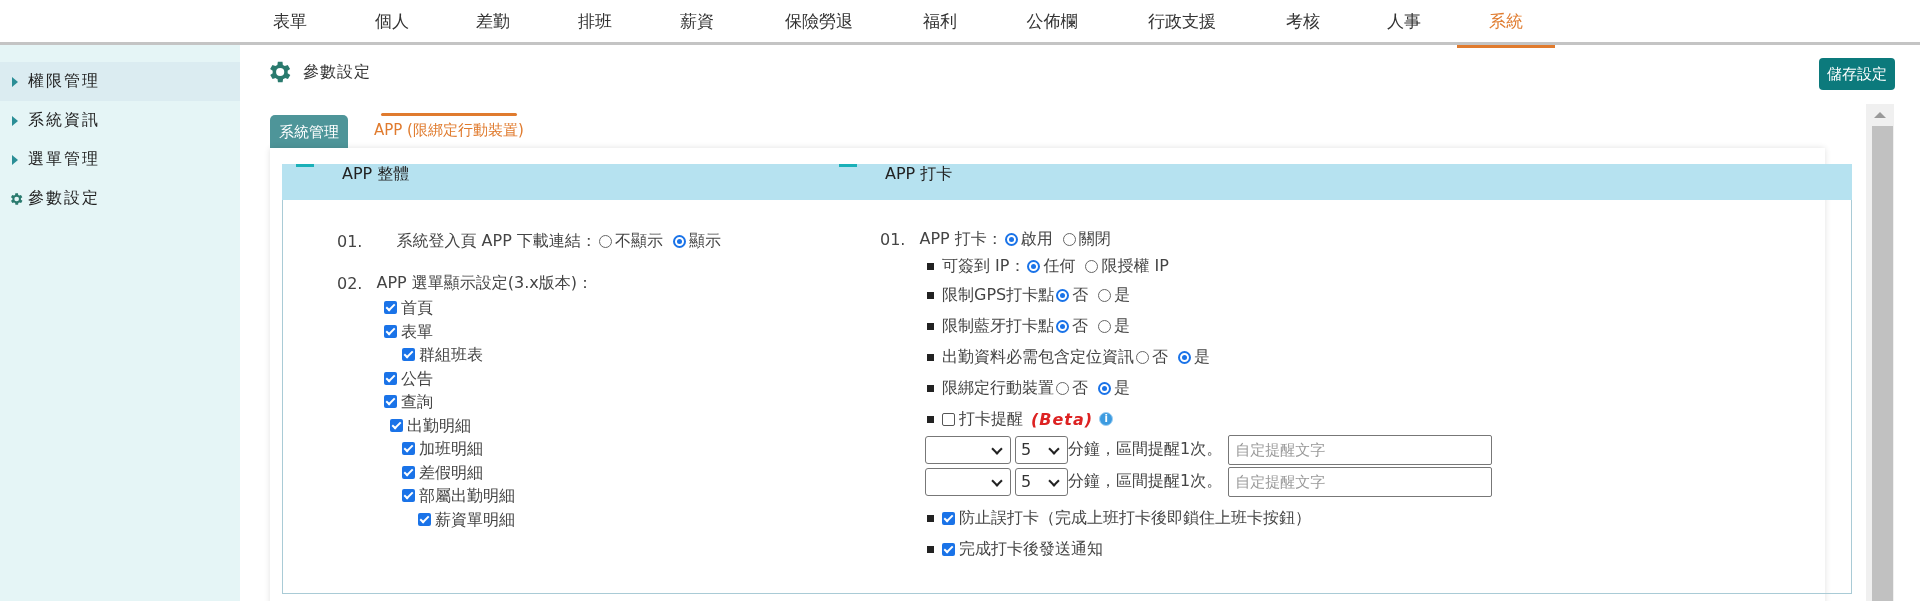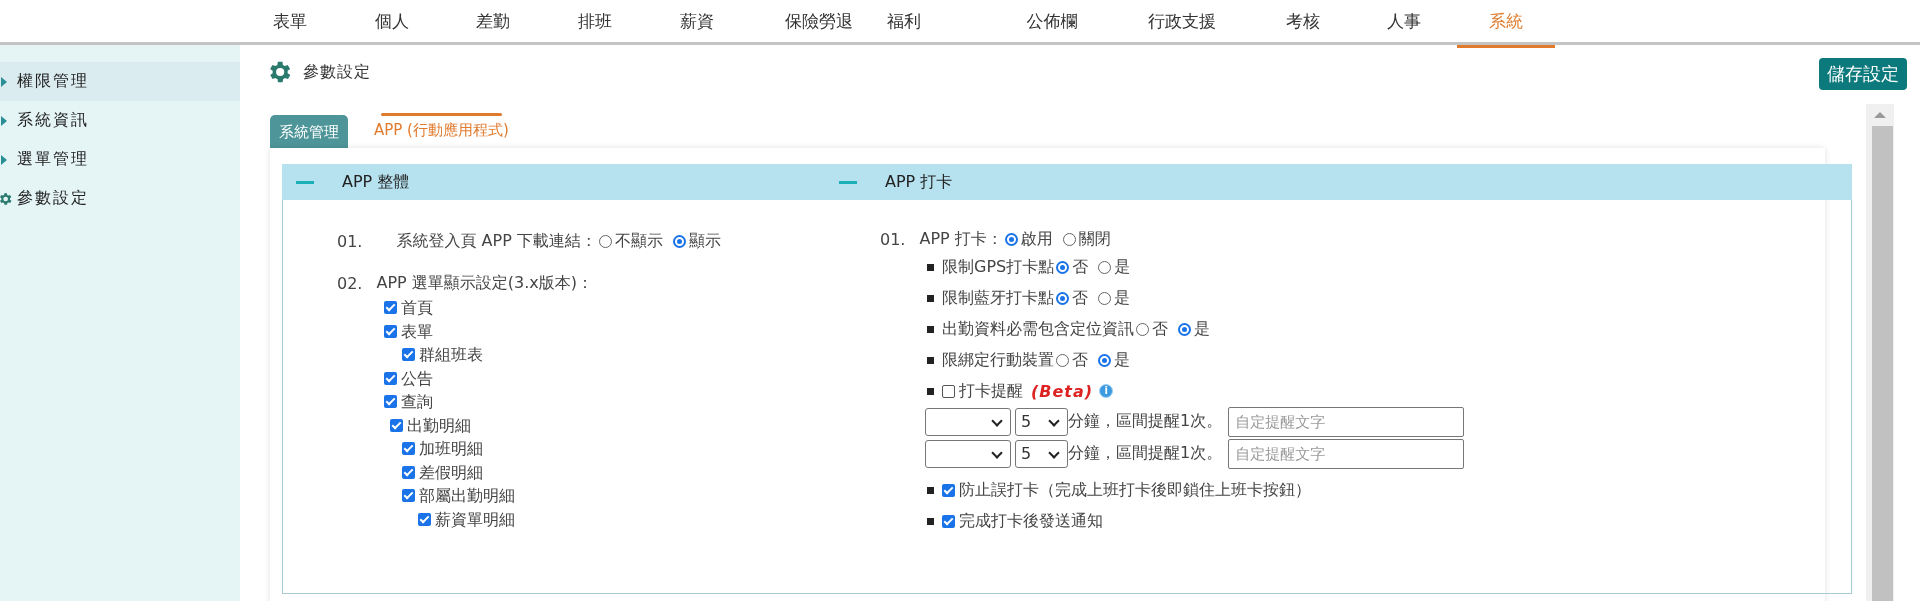--- a/index.html
+++ b/index.html
@@ -6,45 +6,45 @@
   html, body { width: 1920px; height: 601px; overflow: hidden; background: #ffffff;
     font-family: "DejaVu Sans", "Liberation Sans", sans-serif; color: #333; }
   .topnav { position: absolute; left: 0; top: 0; width: 1920px; height: 45px; background: #fff;
     border-bottom: 3px solid #c4c4c4; }
   .topnav .item { position: absolute; top: 0; height: 45px; line-height: 42px; font-size: 17px; color: #333;
     text-align: center; cursor: pointer; }
   .topnav .item.active { color: #e07b2e; }
   .topnav .item.active::after { content: ""; position: absolute; left: 0; right: 0; bottom: -3px; height: 3px; background: #e07b2e; }
 
   .sidebar { position: absolute; left: 0; top: 45px; width: 240px; height: 556px; background: #e5f5f6; }
-  .sidebar .sitem { height: 39px; display: flex; align-items: center; padding-left: 1px; font-size: 16px;
+  .sidebar .sitem { height: 39px; display: flex; align-items: center; padding-left: 12px; font-size: 16px;
     color: #222; letter-spacing: 2px; cursor: pointer; }
   .sidebar .sitem.active { background: #dbecf1; }
   .tri { width: 0; height: 0; border-top: 5px solid transparent; border-bottom: 5px solid transparent;
     border-left: 6px solid #2a8e96; margin-right: 10px; }
   .gear-small { width: 16px; height: 16px; margin-right: 4px; margin-left: -4px; }
 
   .pagehead { position: absolute; left: 265px; top: 58px; display: flex; align-items: center; }
   .pagehead .title { font-size: 16px; color: #333; margin-left: 10px; letter-spacing: 1px; }
   .savebtn { position: absolute; left: 1819px; top: 58px; height: 32px; padding: 0 8px; background: #0c7a7c;
-    color: #fff; border-radius: 4px; font-size: 18px; line-height: 32px; cursor: pointer; border: none; }
+    color: #fff; border-radius: 4px; font-size: 15px; line-height: 32px; cursor: pointer; border: none; }
 
   .tabs { position: absolute; left: 270px; top: 113px; height: 36px; }
   .tab { position: absolute; top: 0; height: 36px; line-height: 34px; font-size: 15px; padding: 0 9px;
     border-radius: 5px 5px 0 0; cursor: pointer; white-space: nowrap; }
   .tab.inactive { left: 0; background: #4e9599; color: #fff; top: 2px; height: 34px; }
   .tab.active { left: 95px; background: #fff; color: #e07b2e; }
   .tab.active::before { content: ""; position: absolute; left: 16px; right: 16px; top: 0; height: 3px; background: #e07b2e; border-radius: 2px; }
 
   .panel { position: absolute; left: 270px; top: 148px; width: 1555px; height: 460px; background: #fff;
     box-shadow: 0 0 6px rgba(0,0,0,0.12); }
   .sectionbox { position: absolute; left: 12px; top: 16px; width: 1570px; height: 430px;
     border-left: 1px solid #a9cbd6; border-right: 1px solid #a9cbd6; border-bottom: 1px solid #a9cbd6; }
   .sectionbar { position: absolute; left: 12px; top: 16px; width: 1570px; height: 36px; background: #b6e2f0; }
-  .sechead { position: absolute; top: 0; height: 36px; display: flex; align-items: center; font-size: 16px; color: #222; }
+  .sechead { position: absolute; top: 0; height: 36px; display: flex; align-items: flex-start; font-size: 16px; color: #222; }
   .minus { width: 18px; height: 3px; background: #1ab0b8; margin-right: 28px; cursor: pointer; }
 
   .col { position: absolute; font-size: 16px; color: #444; }
   .row { display: flex; align-items: center; white-space: nowrap; }
   .num { margin-right: 14px; }
   .radio { display: inline-block; width: 13px; height: 13px; border: 1px solid #666; border-radius: 50%;
     margin: 0 3px 0 2px; position: relative; vertical-align: middle; cursor: pointer; }
   .radio.on { border: 2px solid #1a73e8; }
   .radio.on::after { content: ""; position: absolute; left: 2px; top: 2px; width: 5px; height: 5px;
     background: #1a73e8; border-radius: 50%; }
@@ -57,40 +57,40 @@
   .bullet { display: inline-block; width: 7px; height: 7px; background: #222; margin-right: 8px; }
   .opt { margin-right: 8px; }
   .beta { color: #d22; font-style: italic; font-weight: bold; margin-left: 8px; letter-spacing: 1px; }
   .info { display: inline-block; width: 14px; height: 14px; border-radius: 50%; background: #3c9be0;
     border: 1px solid #9fd0f4; color: #fff; font-size: 10px; line-height: 12px; text-align: center;
     font-weight: bold; margin-left: 6px; cursor: pointer; }
   .sel { display: inline-block; height: 28px; border: 1px solid #777; border-radius: 3px; background: #fff;
     position: relative; font-size: 16px; line-height: 26px; padding-left: 5px; color: #333; cursor: pointer; }
   .sel::after { content: ""; position: absolute; right: 9px; top: 8px; width: 6px; height: 6px;
     border: solid #222; border-width: 0 2px 2px 0; transform: rotate(45deg); }
-  .txtin { display: inline-block; height: 30px; width: 236px; border: 1px solid #777; border-radius: 2px;
+  .txtin { display: inline-block; height: 30px; width: 264px; border: 1px solid #777; border-radius: 2px;
     font-size: 15px; padding-left: 6px; color: #333; font-family: "DejaVu Sans", sans-serif; }
   .txtin::placeholder { color: #999; }
 
   .scroll { position: absolute; left: 1866px; top: 104px; width: 28px; height: 497px; background: #f0f0f0; }
   .scroll .up { position: absolute; left: 8px; top: 8px; width: 0; height: 0; border-left: 6px solid transparent;
     border-right: 6px solid transparent; border-bottom: 6px solid #999; cursor: pointer; }
   .scroll .thumb { position: absolute; left: 6px; top: 22px; width: 21px; height: 475px; background: #c1c1c1; cursor: pointer; }
 </style>
 </head>
 <body>
 
 <div class="topnav">
   <div class="item" style="left:270px;width:40px">表單</div>
   <div class="item" style="left:372px;width:40px">個人</div>
   <div class="item" style="left:473px;width:40px">差勤</div>
   <div class="item" style="left:575px;width:40px">排班</div>
   <div class="item" style="left:677px;width:40px">薪資</div>
   <div class="item" style="left:778px;width:82px">保險勞退</div>
-  <div class="item" style="left:884px;width:40px">福利</div>
+  <div class="item" style="left:920px;width:40px">福利</div>
   <div class="item" style="left:1022px;width:60px">公佈欄</div>
   <div class="item" style="left:1141px;width:82px">行政支援</div>
   <div class="item" style="left:1283px;width:40px">考核</div>
   <div class="item" style="left:1384px;width:40px">人事</div>
   <div class="item active" style="left:1457px;width:98px">系統</div>
 </div>
 
 <div class="sidebar">
   <div style="height:17px"></div>
   <div class="sitem active">
@@ -116,21 +116,21 @@
 <div class="pagehead">
   <svg width="28" height="28" viewBox="0 0 24 24">
       <path fill="#2a7a6e" d="M19.4 13a7.5 7.5 0 0 0 0-2l2.1-1.6-2-3.5-2.5 1a7.6 7.6 0 0 0-1.7-1L15 3.2h-4l-.4 2.7a7.6 7.6 0 0 0-1.7 1l-2.5-1-2 3.5L6.6 11a7.5 7.5 0 0 0 0 2l-2.1 1.6 2 3.5 2.5-1a7.6 7.6 0 0 0 1.7 1l.4 2.7h4l.4-2.7a7.6 7.6 0 0 0 1.7-1l2.5 1 2-3.5zM13 15.5a3.5 3.5 0 1 1 0-7 3.5 3.5 0 0 1 0 7z"></path>
     </svg>
   <span class="title">參數設定</span>
 </div>
 <button class="savebtn">儲存設定</button>
 
 <div class="tabs">
   <div class="tab inactive">系統管理</div>
-  <div class="tab active">APP (行動應用程式)</div>
+  <div class="tab active">APP (限綁定行動裝置)</div>
 </div>
 
 <div class="panel">
   <div class="sectionbox" style="width:1570px"></div>
   <div class="sectionbar">
     <div class="sechead" style="left:14px">
       <span class="minus"></span>
       <span>APP 整體</span>
     </div>
     <div class="sechead" style="left:557px">
@@ -199,20 +199,28 @@
   <div class="col" style="left:610px;top:78px">
     <div class="row" style="height:26px">
       <span class="num">01.</span>
       <span>APP 打卡：</span>
       <span class="radio on"></span>
         <span class="opt">啟用</span>
       <span class="radio"></span>
         <span>關閉</span>
     </div>
     <div style="margin-left:47px">
+      <div class="row" style="height:28px">
+        <span class="bullet"></span>
+        <span>可簽到 IP：</span>
+        <span class="radio on"></span>
+          <span class="opt">任何</span>
+        <span class="radio"></span>
+          <span>限授權 IP</span>
+      </div>
       <div class="row" style="height:31px">
         <span class="bullet"></span>
         <span>限制GPS打卡點</span>
         <span class="radio on"></span>
           <span class="opt">否</span>
         <span class="radio"></span>
           <span>是</span>
       </div>
       <div class="row" style="height:31px">
         <span class="bullet"></span>

